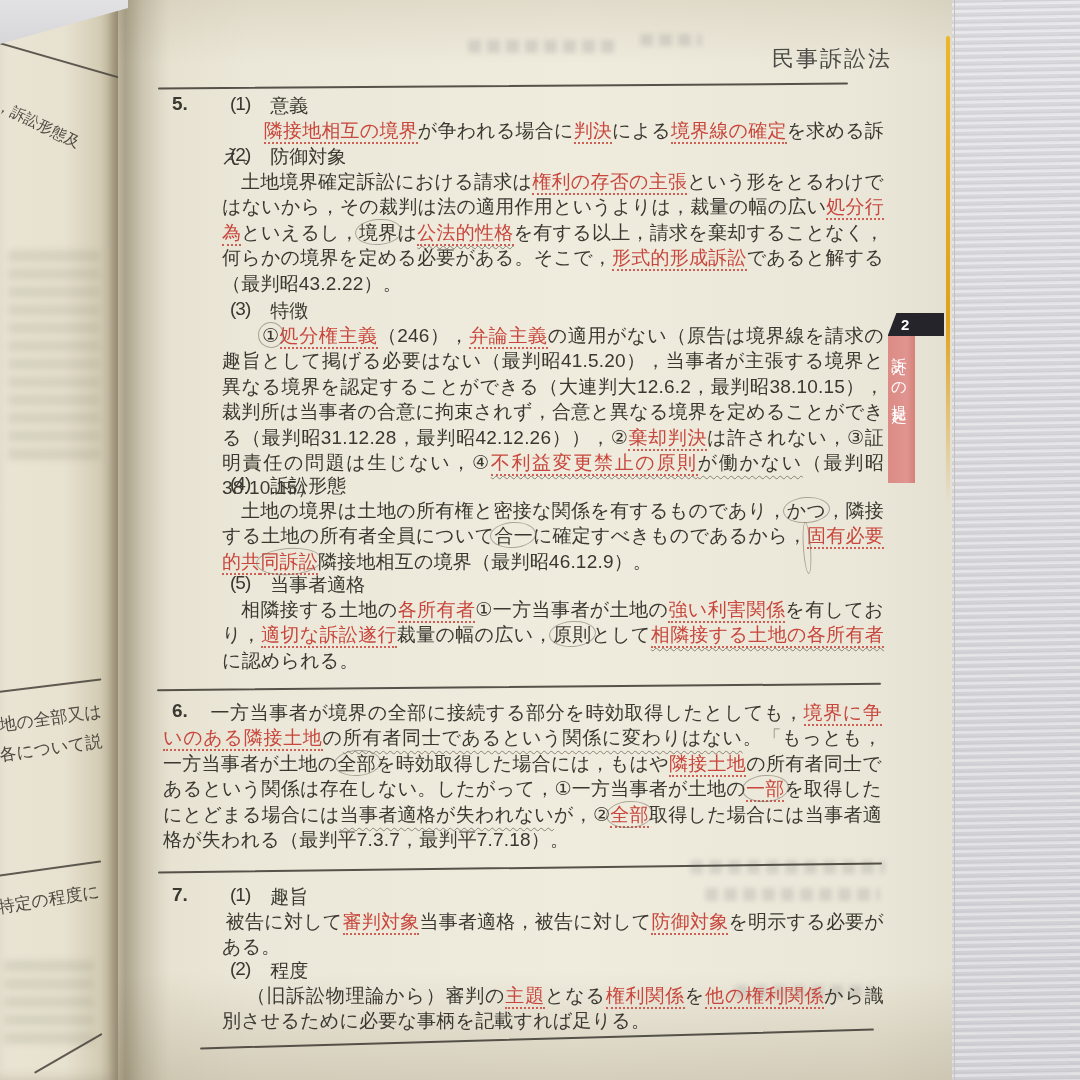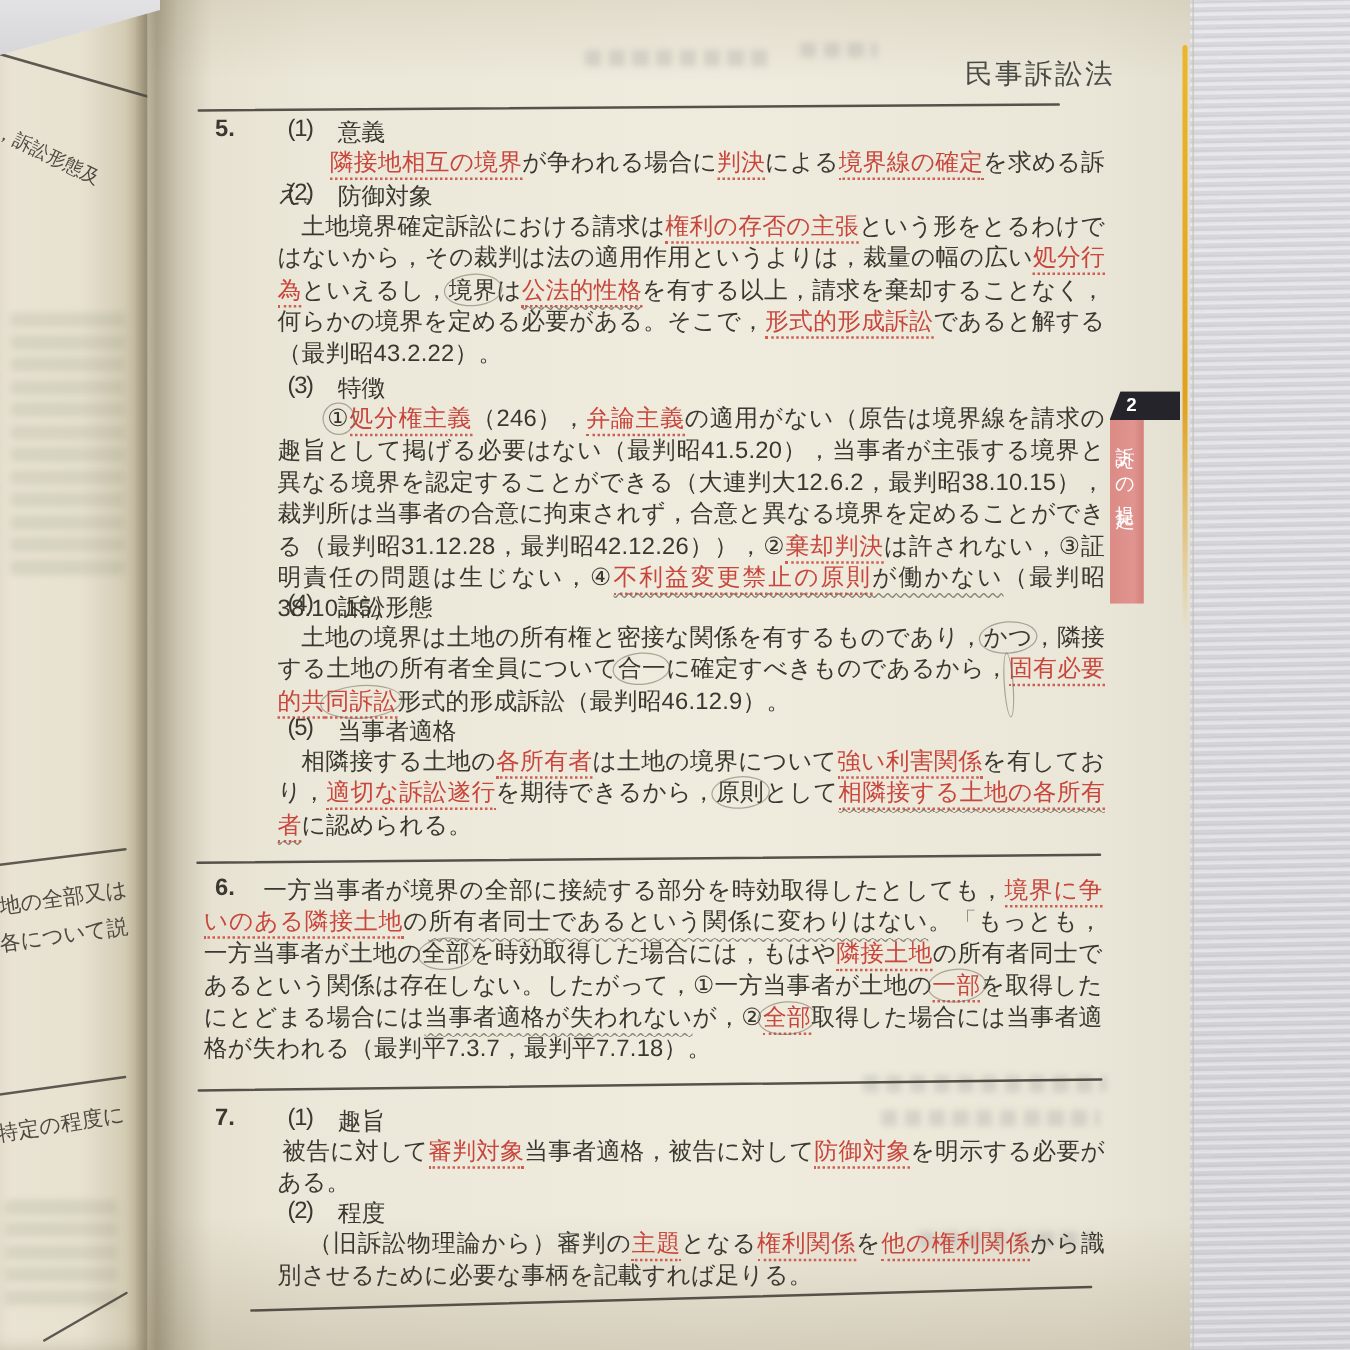--- a/index.html
+++ b/index.html
@@ -113,27 +113,27 @@
   <div class="lr" style="left:230px;top:298px;">
     <span class="lbl">(3)</span>
     <span class="ttl">特徴</span>
   </div>
   <div class="p" style="left:222px;top:323px;width:662px;text-indent:2.1em;"><span class="oval">①</span><span class="red dot">処分権主義</span><span>（246），</span><span class="red dot">弁論主義</span><span>の適用がない（原告は境界線を請求の趣旨として掲げる必要はない（最判昭41.5.20），当事者が主張する境界と異なる境界を認定することができる（大連判大12.6.2，最判昭38.10.15），裁判所は当事者の合意に拘束されず，合意と異なる境界を定めることができる（最判昭31.12.28，最判昭42.12.26）），②</span><span class="red dot">棄却判決</span><span>は許されない，③証明責任の問題は生じない，④</span><span class="red dot wavy">不利益変更禁止の原則</span><span class="wavy">が働かない</span><span>（最判昭38.10.15）</span></div>
 
   <div class="lr" style="left:230px;top:473px;">
     <span class="lbl">(4)</span>
     <span class="ttl">訴訟形態</span>
   </div>
-  <div class="p" style="left:222px;top:498px;width:662px;text-indent:1em;"><span>土地の境界は土地の所有権と密接な関係を有するものであり，</span><span class="oval">かつ</span><span>，隣接する土地の所有者全員について</span><span class="oval">合一</span><span>に確定すべきものであるから，</span><span class="red dot oval">固有必要的共</span><span class="red dot oval">同訴訟</span><span>形式的形成訴訟（最判昭46.12.9）。</span></div>
+  <div class="p" style="left:222px;top:498px;width:662px;text-indent:1em;"><span>土地の境界は土地の所有権と密接な関係を有するものであり，</span><span class="oval">かつ</span><span>，隣接する土地の所有者全員について</span><span class="oval">合一</span><span>に確定すべきものであるから，</span><span class="red dot oval">固有必要的共</span><span class="red dot oval">同訴訟</span><span>隣接地相互の境界（最判昭46.12.9）。</span></div>
 
   <div class="lr" style="left:230px;top:572px;">
     <span class="lbl">(5)</span>
     <span class="ttl">当事者適格</span>
   </div>
-  <div class="p" style="left:222px;top:597px;width:662px;text-indent:1em;"><span>相隣接する土地の</span><span class="red dot">各所有者</span><span>は土地の境界について</span><span class="red dot">強い利害関係</span><span>を有しており，</span><span class="red dot">適切な訴訟遂行</span><span>を期待できるから，</span><span class="oval">原則</span><span>として</span><span class="red dot wavy">相隣接する土地の各所有者</span><span>に認められる。</span></div>
+  <div class="p" style="left:222px;top:597px;width:662px;text-indent:1em;"><span>相隣接する土地の</span><span class="red dot">各所有者</span><span>①一方当事者が土地の</span><span class="red dot">強い利害関係</span><span>を有しており，</span><span class="red dot">適切な訴訟遂行</span><span>裁量の幅の広い，</span><span class="oval">原則</span><span>として</span><span class="red dot wavy">相隣接する土地の各所有者</span><span>に認められる。</span></div>
 
   <div class="n" style="left:172px;top:700px;">6.</div>
   <div class="p" style="left:163px;top:700px;width:719px;text-indent:2.5em;"><span>一方当事者が境界の全部に接続する部分を時効取得したとしても，</span><span class="red dot">境界に争いのある隣接土地</span><span>の</span><span class="wavy">所有者同士であるという関係に変わりはない</span><span>。</span><span class="pencil">「</span><span>もっとも，一方当事者が土地の</span><span class="oval">全部</span><span>を時効取得した場合には，もはや</span><span class="red dot">隣接土地</span><span>の所有者同士であるという関係は存在しない。したがって，①一方当事者が土地の</span><span class="red dot oval">一部</span><span>を取得したにとどまる場合には</span><span class="wavy">当事者適格が失われない</span><span>が，②</span><span class="red dot oval">全部</span><span>取得した場合には当事者適格が失われる（最判平7.3.7，最判平7.7.18）。</span></div>
 
   <div class="n" style="left:172px;top:884px;">7.</div>
 
   <div class="lr" style="left:230px;top:884px;">
     <span class="lbl">(1)</span>
     <span class="ttl">趣旨</span>
   </div>

